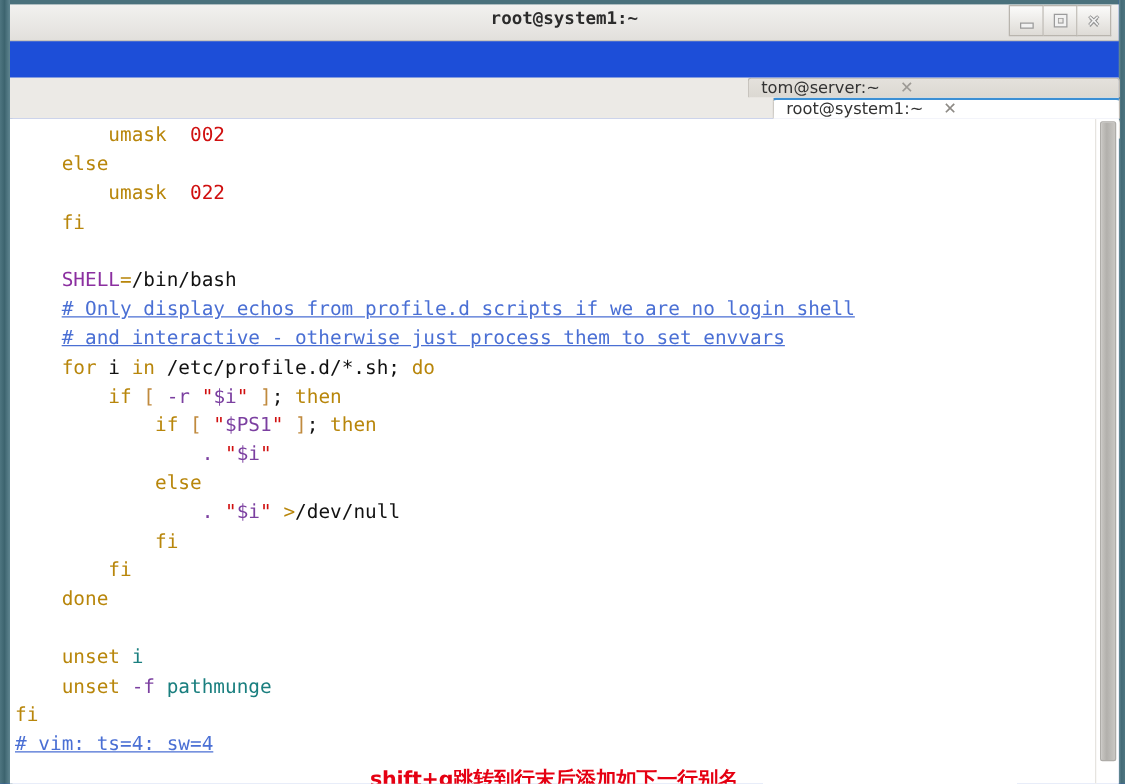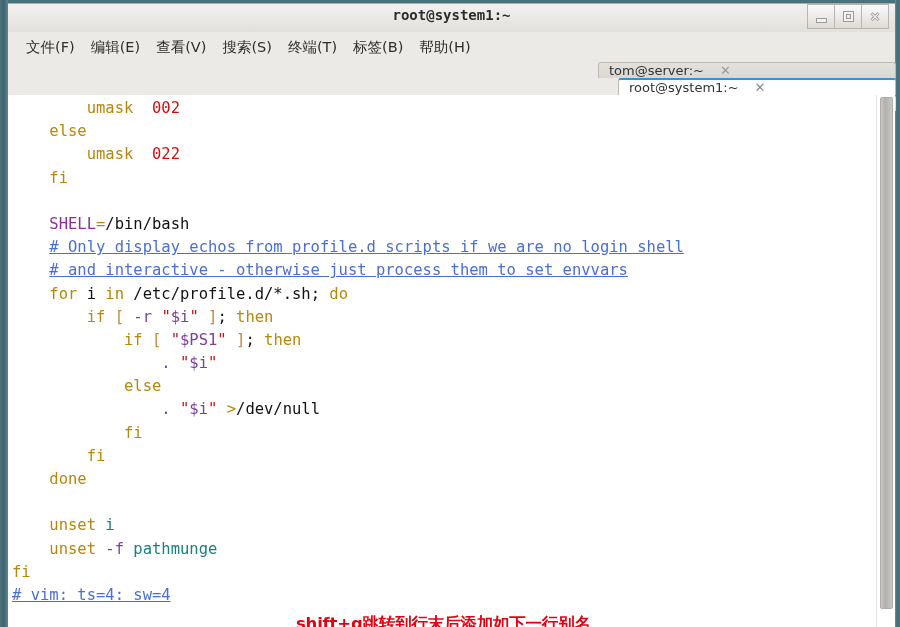--- a/index.html
+++ b/index.html
@@ -253,29 +253,20 @@
       </div>
       <div class="win-btn">
         <span class="square"></span>
       </div>
       <div class="win-btn">
         <span class="glyph">✕</span>
       </div>
     </div>
   </div>
 
-  <div id="menubar">
-    <div class="menu-item">文件(F)</div>
-    <div class="menu-item">编辑(E)</div>
-    <div class="menu-item">查看(V)</div>
-    <div class="menu-item">搜索(S)</div>
-    <div class="menu-item">终端(T)</div>
-    <div class="menu-item">标签(B)</div>
-    <div class="menu-item">帮助(H)</div>
-  </div>
 
   <div id="tabbar">
     <div class="tab tab-1">
       <span class="tab-label">tom@server:~</span>
       <span class="tab-close">✕</span>
     </div>
     <div class="tab tab-2 active">
       <span class="tab-label">root@system1:~</span>
       <span class="tab-close">✕</span>
     </div>

